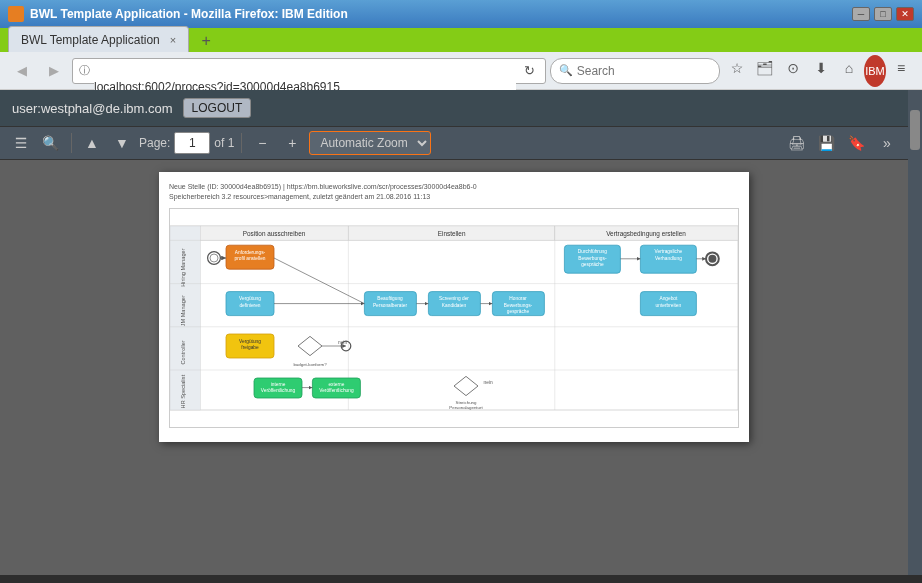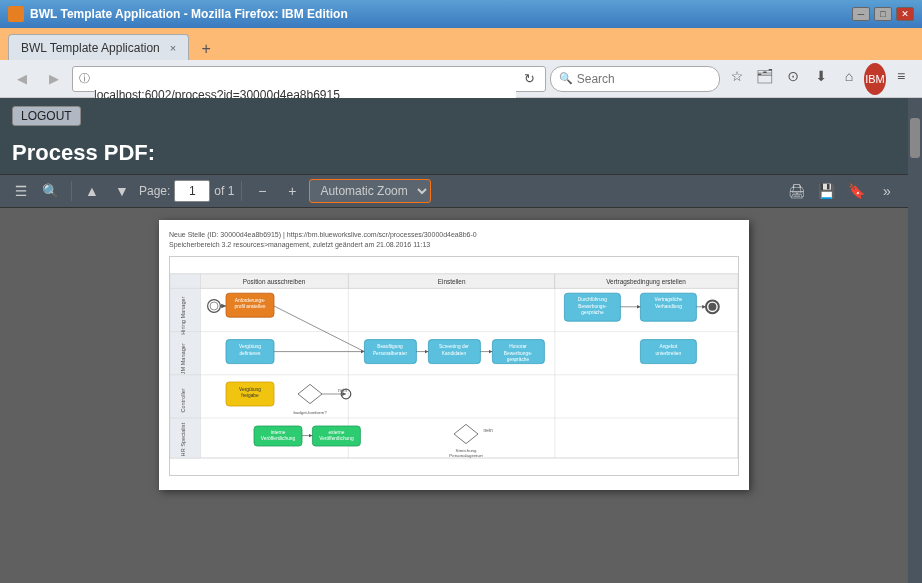--- a/index.html
+++ b/index.html
@@ -37,22 +37,22 @@
       border-radius: 2px;
       cursor: pointer;
       display: flex; align-items: center; justify-content: center;
       font-size: 9px;
       color: #333;
     }
     .title-btn.close { background: #c0392b; color: white; }
 
     
     .tab-bar {
-      background: #fdba74;
-      height: 32px;
+      background: #84cc16;
+      height: 24px;
       display: flex;
       align-items: flex-end;
       padding: 0 8px;
     }
     .tab {
       background: #dce3eb;
       border-radius: 4px 4px 0 0;
       padding: 4px 12px;
       font-size: 12px;
       color: #333;
@@ -360,25 +360,25 @@
     <div class="nav-icon-btn">⌂</div>
     <div class="nav-icon-btn red">IBM</div>
     <div class="nav-icon-btn">≡</div>
   </div>
 </div>
 
 <div class="page-content">
   <div class="main-area">
 
     <div class="user-bar">
+      <span class="user-email">user:westphal@de.ibm.com</span>
       <button class="logout-btn">LOGOUT</button>
     </div>
 
 
-    <div class="page-title">Process PDF:</div>
 
     <div class="pdf-toolbar">
       <button class="pdf-btn">☰</button>
       <button class="pdf-btn">🔍</button>
       <div class="pdf-separator"></div>
       <button class="pdf-btn">▲</button>
       <button class="pdf-btn">▼</button>
       <span class="pdf-page-label">Page:</span>
       <input class="pdf-page-input" type="text" value="1" style="">
       <span class="pdf-page-label">of 1</span>

